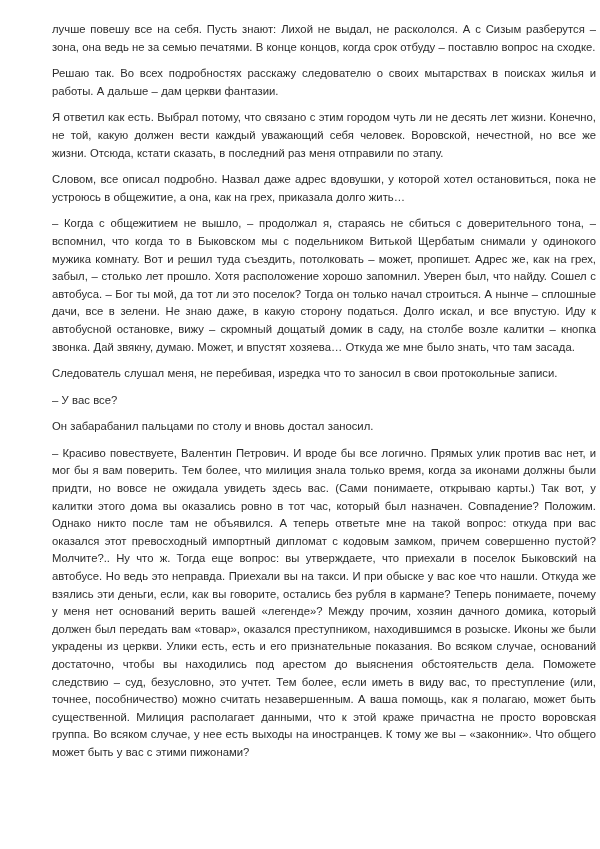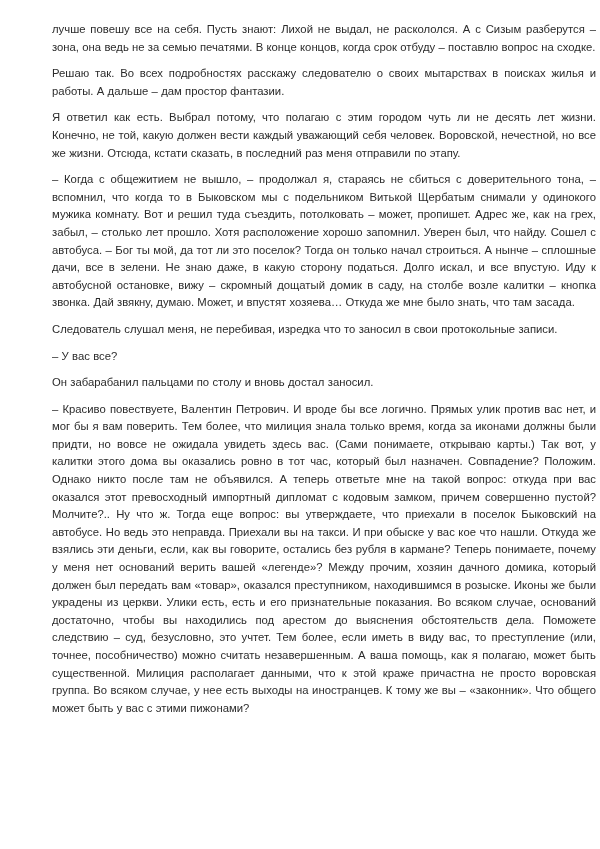--- a/index.html
+++ b/index.html
@@ -40,22 +40,23 @@
   p.para:last-child {
     margin-bottom: 0;
   }
 </style>
 </head>
 <body>
 
 <div id="page">
   <div class="doc-body">
     <p class="para">лучше повешу все на себя. Пусть знают: Лихой не выдал, не раскололся. А с Сизым разберутся – зона, она ведь не за семью печатями. В конце концов, когда срок отбуду – поставлю вопрос на сходке.</p>
-    <p class="para">Решаю так. Во всех подробностях расскажу следователю о своих мытарствах в поисках жилья и работы. А дальше – дам простор фантазии.</p>
-    <p class="para">Я ответил как есть. Выбрал потому, что полагаю с этим городом чуть ли не десять лет жизни. Конечно, не той, какую должен вести каждый уважающий себя человек. Воровской, нечестной, но все же жизни. Отсюда, кстати сказать, в последний раз меня отправили по этапу.</p>
+    <p class="para">Решаю так. Во всех подробностях расскажу следователю о своих мытарствах в поисках жилья и работы. А дальше – дам церкви фантазии.</p>
+    <p class="para">Я ответил как есть. Выбрал потому, что связано с этим городом чуть ли не десять лет жизни. Конечно, не той, какую должен вести каждый уважающий себя человек. Воровской, нечестной, но все же жизни. Отсюда, кстати сказать, в последний раз меня отправили по этапу.</p>
+    <p class="para">Словом, все описал подробно. Назвал даже адрес вдовушки, у которой хотел остановиться, пока не устроюсь в общежитие, а она, как на грех, приказала долго жить…</p>
     <p class="para">– Когда с общежитием не вышло, – продолжал я, стараясь не сбиться с доверительного тона, – вспомнил, что когда то в Быковском мы с подельником Витькой Щербатым снимали у одинокого мужика комнату. Вот и решил туда съездить, потолковать – может, пропишет. Адрес же, как на грех, забыл, – столько лет прошло. Хотя расположение хорошо запомнил. Уверен был, что найду. Сошел с автобуса. – Бог ты мой, да тот ли это поселок? Тогда он только начал строиться. А нынче – сплошные дачи, все в зелени. Не знаю даже, в какую сторону податься. Долго искал, и все впустую. Иду к автобусной остановке, вижу – скромный дощатый домик в саду, на столбе возле калитки – кнопка звонка. Дай звякну, думаю. Может, и впустят хозяева… Откуда же мне было знать, что там засада.</p>
     <p class="para">Следователь слушал меня, не перебивая, изредка что то заносил в свои протокольные записи.</p>
     <p class="para">– У вас все?</p>
     <p class="para">Он забарабанил пальцами по столу и вновь достал заносил.</p>
     <p class="para">– Красиво повествуете, Валентин Петрович. И вроде бы все логично. Прямых улик против вас нет, и мог бы я вам поверить. Тем более, что милиция знала только время, когда за иконами должны были придти, но вовсе не ожидала увидеть здесь вас. (Сами понимаете, открываю карты.) Так вот, у калитки этого дома вы оказались ровно в тот час, который был назначен. Совпадение? Положим. Однако никто после там не объявился. А теперь ответьте мне на такой вопрос: откуда при вас оказался этот превосходный импортный дипломат с кодовым замком, причем совершенно пустой? Молчите?.. Ну что ж. Тогда еще вопрос: вы утверждаете, что приехали в поселок Быковский на автобусе. Но ведь это неправда. Приехали вы на такси. И при обыске у вас кое что нашли. Откуда же взялись эти деньги, если, как вы говорите, остались без рубля в кармане? Теперь понимаете, почему у меня нет оснований верить вашей «легенде»? Между прочим, хозяин дачного домика, который должен был передать вам «товар», оказался преступником, находившимся в розыске. Иконы же были украдены из церкви. Улики есть, есть и его признательные показания. Во всяком случае, оснований достаточно, чтобы вы находились под арестом до выяснения обстоятельств дела. Поможете следствию – суд, безусловно, это учтет. Тем более, если иметь в виду вас, то преступление (или, точнее, пособничество) можно считать незавершенным. А ваша помощь, как я полагаю, может быть существенной. Милиция располагает данными, что к этой краже причастна не просто воровская группа. Во всяком случае, у нее есть выходы на иностранцев. К тому же вы – «законник». Что общего может быть у вас с этими пижонами?</p>
 
   </div>
 </div>
 
 </body></html>

